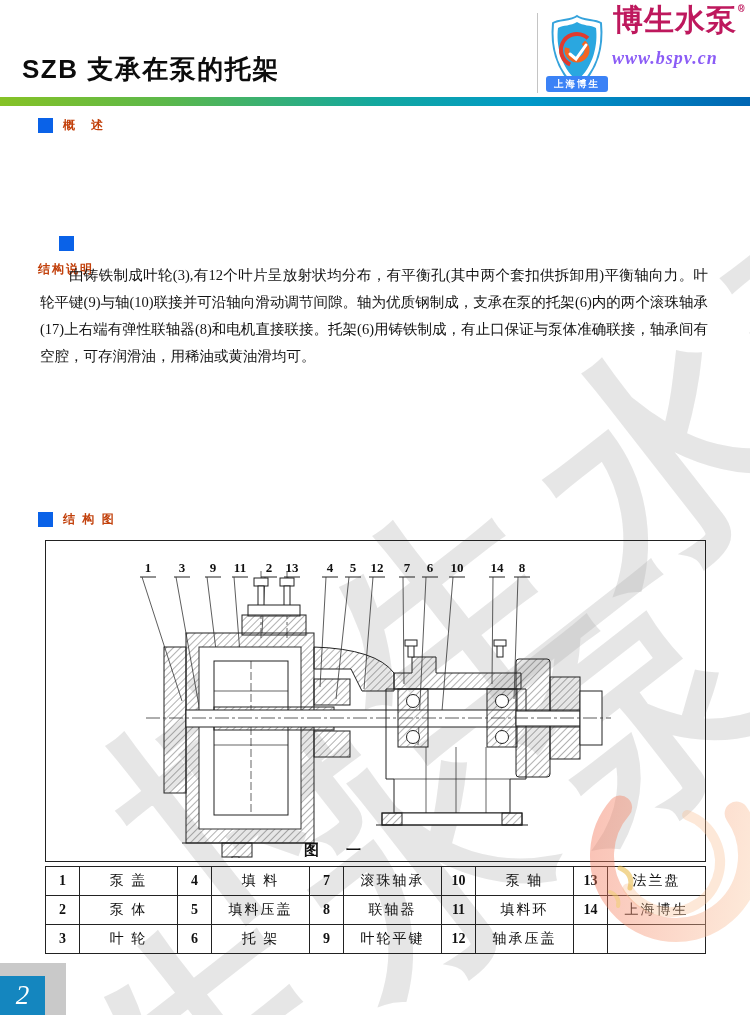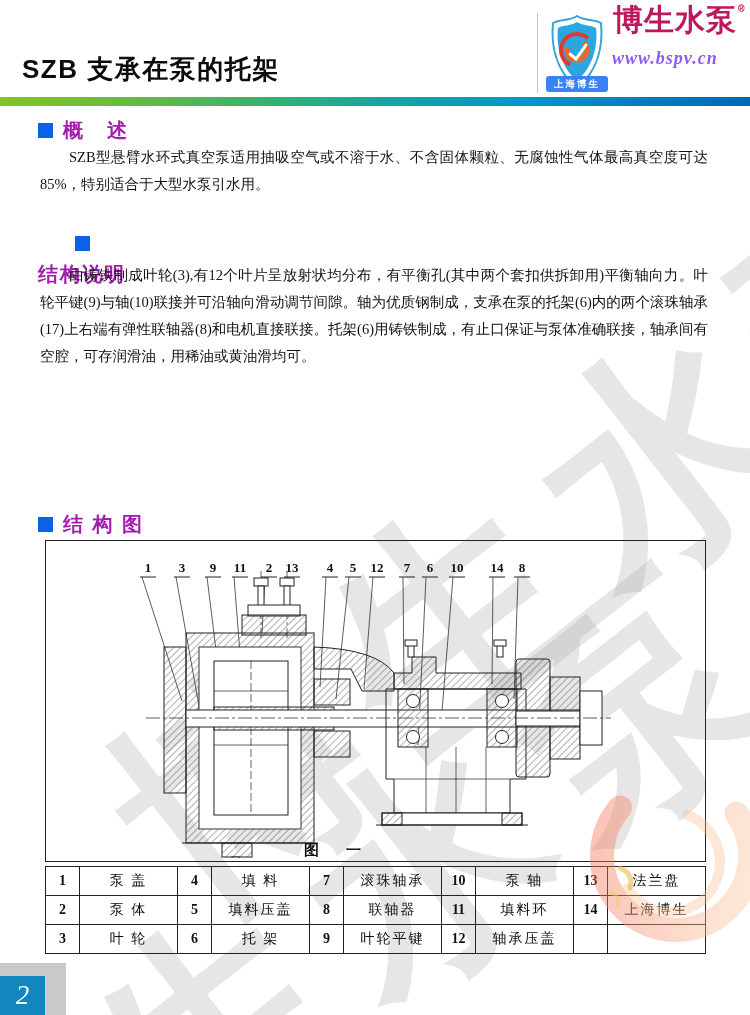--- a/index.html
+++ b/index.html
@@ -41,21 +41,21 @@
   }
   .accent-bar{
     position:absolute;left:0;top:97px;width:750px;height:9px;z-index:2;
     background:linear-gradient(90deg,#86c226 0%,#5cb84a 22%,#13a89e 50%,#0099c8 70%,#0066b3 100%);
   }
   
   .sec-head{position:absolute;left:38px;z-index:2;display:flex;align-items:center;gap:10px;}
   .sec-bullet{width:15px;height:15px;background:#0a62e8;flex:0 0 auto;}
   .sec-title{
     font-family:"Liberation Sans", sans-serif;font-weight:bold;
-    font-size:20px;letter-spacing:2px;color:#a21caf;white-space:nowrap;
+    font-size:12px;letter-spacing:2px;color:#c2410c;white-space:nowrap;
   }
   .body-block{position:absolute;left:40px;width:668px;z-index:2;}
   .body-block p{
     margin:0 0 6px 0;font-size:14.5px;line-height:27px;
     text-indent:2em;text-align:justify;color:#121212;
   }
   
   .figure-box{
     position:absolute;left:45px;top:540px;width:659px;height:320px;z-index:1;
     border:1.5px solid #222;background:transparent;
@@ -102,21 +102,20 @@
   <span>博生水泵</span><sup>®</sup>
 </div>
 <div class="logo-site">www.bspv.cn</div>
 <div class="accent-bar"></div>
 
 <div class="sec-head" style="top:117px;">
   <span class="sec-bullet"></span>
   <span class="sec-title">概　述</span>
 </div>
 <div class="body-block" style="top:144px;">
-  <p>SZB型悬臂水环式真空泵适用抽吸空气或不溶于水、不含固体颗粒、无腐蚀性气体最高真空度可达85%，特别适合于大型水泵引水用。</p>
 </div>
 
 <div class="sec-head" style="top:236px;flex-direction:column;">
   <span class="sec-bullet"></span>
   <span class="sec-title">结构说明</span>
 </div>
 <div class="body-block" style="top:262px;">
   <p>由铸铁制成叶轮(3),有12个叶片呈放射状均分布，有平衡孔(其中两个套扣供拆卸用)平衡轴向力。叶轮平键(9)与轴(10)联接并可沿轴向滑动调节间隙。轴为优质钢制成，支承在泵的托架(6)内的两个滚珠轴承(17)上右端有弹性联轴器(8)和电机直接联接。托架(6)用铸铁制成，有止口保证与泵体准确联接，轴承间有空腔，可存润滑油，用稀油或黄油滑均可。</p>
 </div>
 

